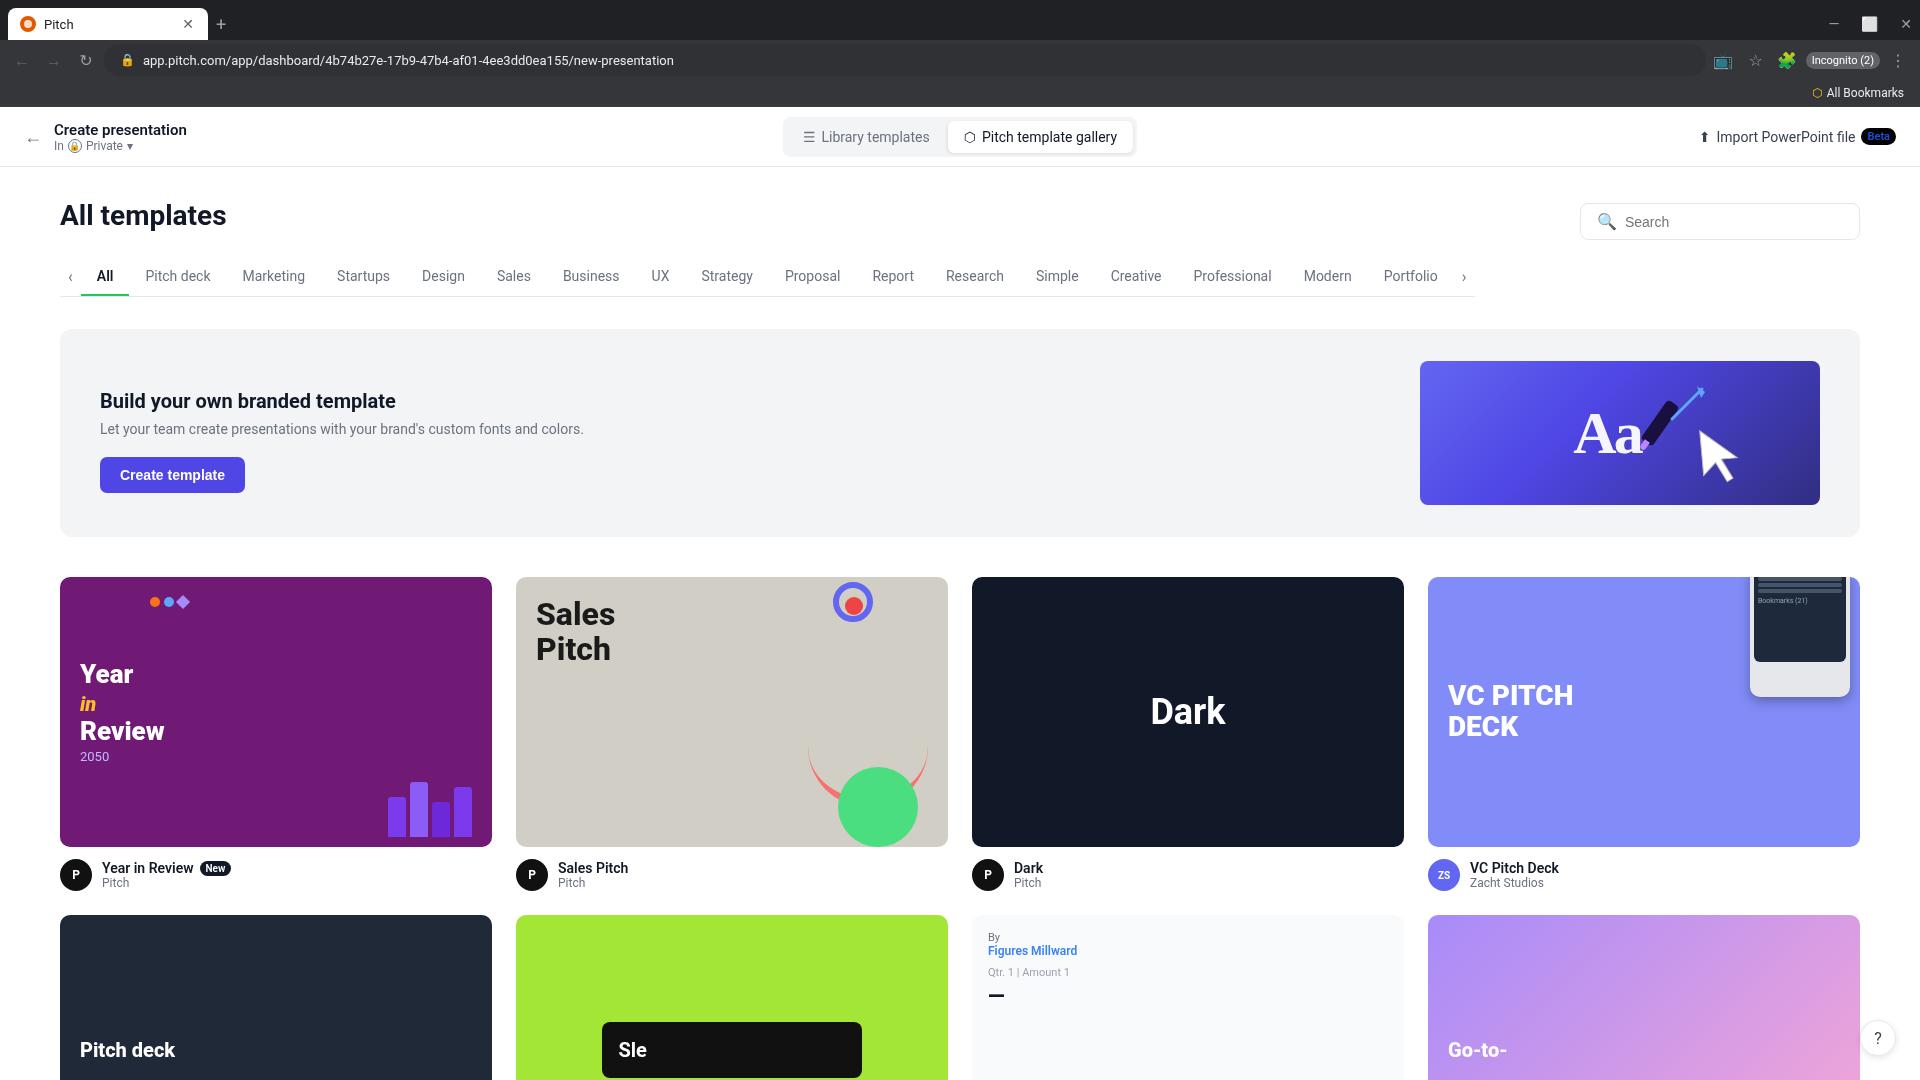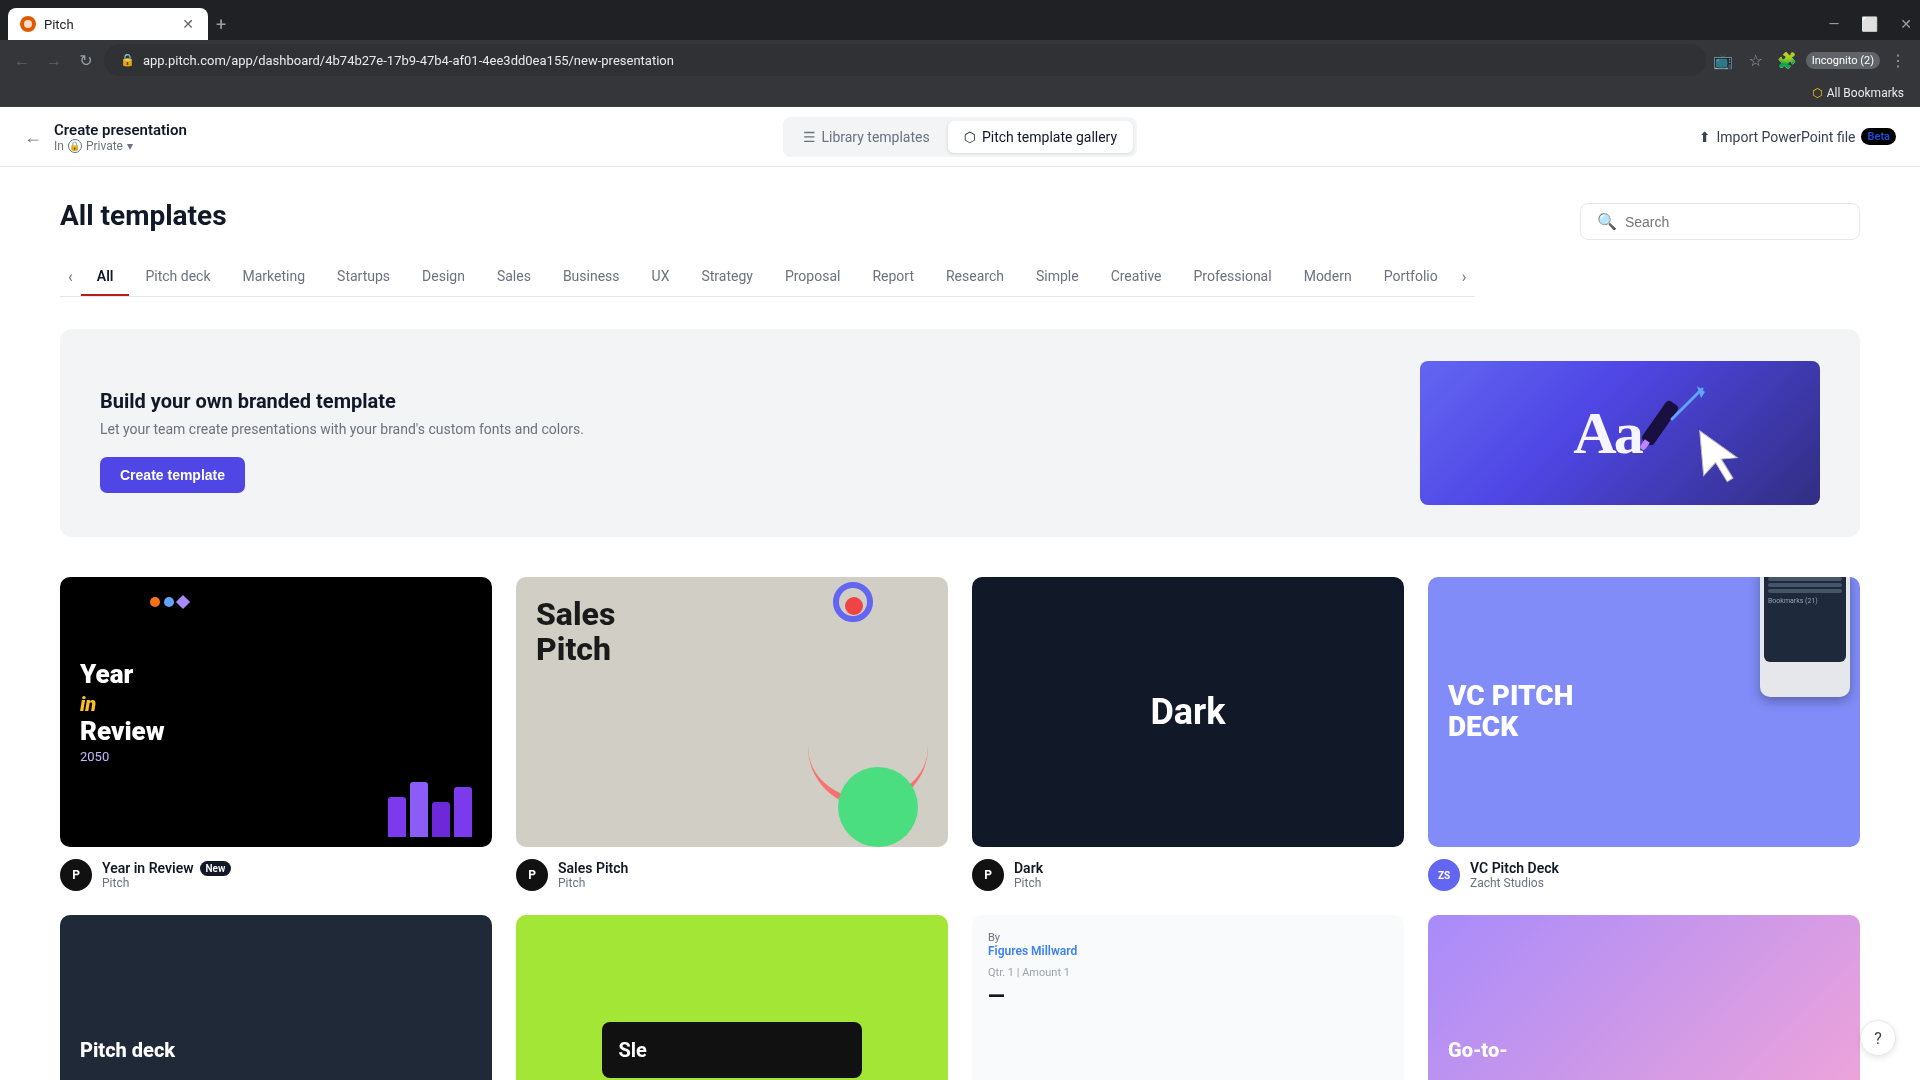--- a/index.html
+++ b/index.html
@@ -257,21 +257,21 @@
       font-size: 14px;
       color: #6b7280;
       cursor: pointer;
       white-space: nowrap;
       border-bottom: 2px solid transparent;
       margin-bottom: -1px;
     }
     .filter-tab.active {
       color: #111827;
       font-weight: 600;
-      border-bottom: 2px solid #b91c1c;
+      border-bottom: 2px solid #22c55e;
     }
     .search-bar {
       display: flex;
       align-items: center;
       gap: 8px;
       border: 1.5px solid #e5e7eb;
       border-radius: 8px;
       padding: 8px 16px;
       width: 280px;
       background: #fff;
@@ -353,21 +353,21 @@
       width: 100%;
       aspect-ratio: 16/10;
       border-radius: 10px;
       overflow: hidden;
       margin-bottom: 12px;
       position: relative;
     }
 
     
     .thumb-year-review {
-      background: #000000;
+      background: #701a75;
       display: flex;
       flex-direction: column;
       align-items: flex-start;
       justify-content: center;
       padding: 20px;
     }
     .year-review-bars {
       position: absolute;
       right: 20px;
       bottom: 10px;
@@ -455,21 +455,21 @@
     .vc-title {
       font-size: 28px;
       font-weight: 900;
       color: #fff;
       line-height: 1.1;
     }
     .vc-phone-mock {
       position: absolute;
       right: 10px;
       top: -10px;
-      width: 90px;
+      width: 100px;
       height: 130px;
       background: #e5e7eb;
       border-radius: 10px;
       overflow: hidden;
       box-shadow: 0 4px 12px rgba(0,0,0,0.3);
     }
     .vc-phone-screen {
       background: #1e293b;
       height: 70%;
       margin: 4px;

